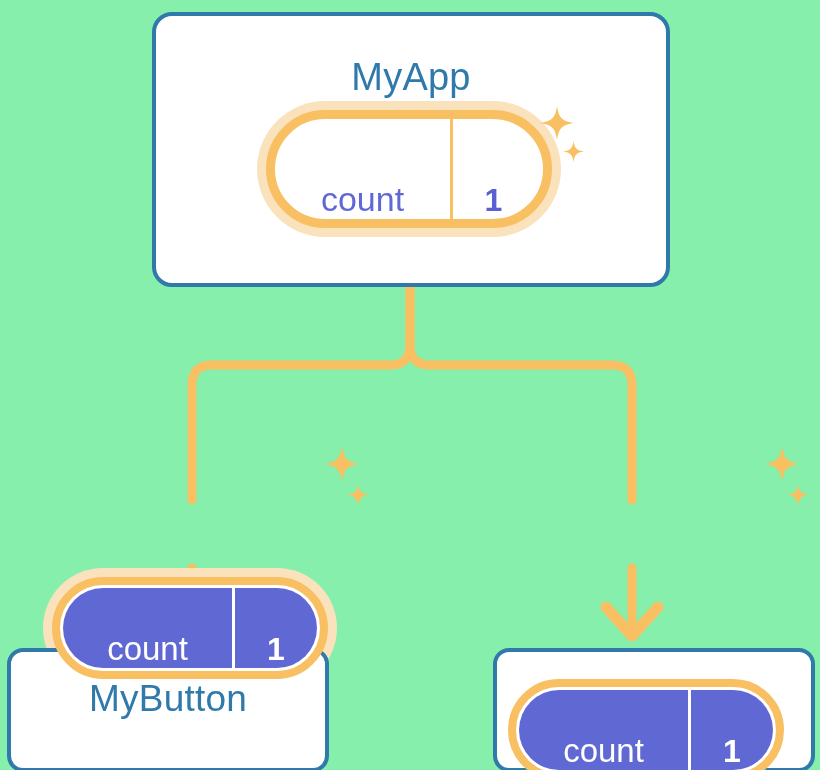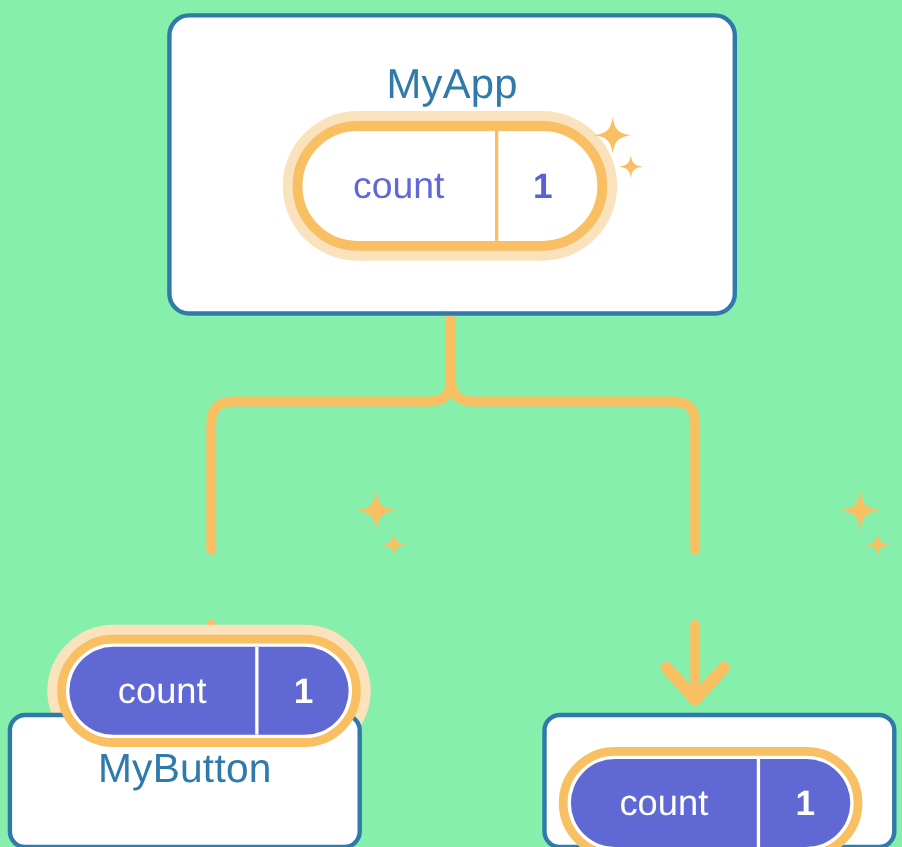--- a/index.html
+++ b/index.html
@@ -84,21 +84,21 @@
     z-index: 1;
     display: flex;
     align-items: stretch;
     border-radius: 999px;
     box-sizing: border-box;
     width: 100%;
     height: 100%;
   }
   .pill-cell {
     display: flex;
-    align-items: center;
+    align-items: flex-end;
     justify-content: center;
     box-sizing: border-box;
   }
 
   
   #app-pill {
     left: 266px;
     top: 110px;
     width: 286px;
     height: 118px;

